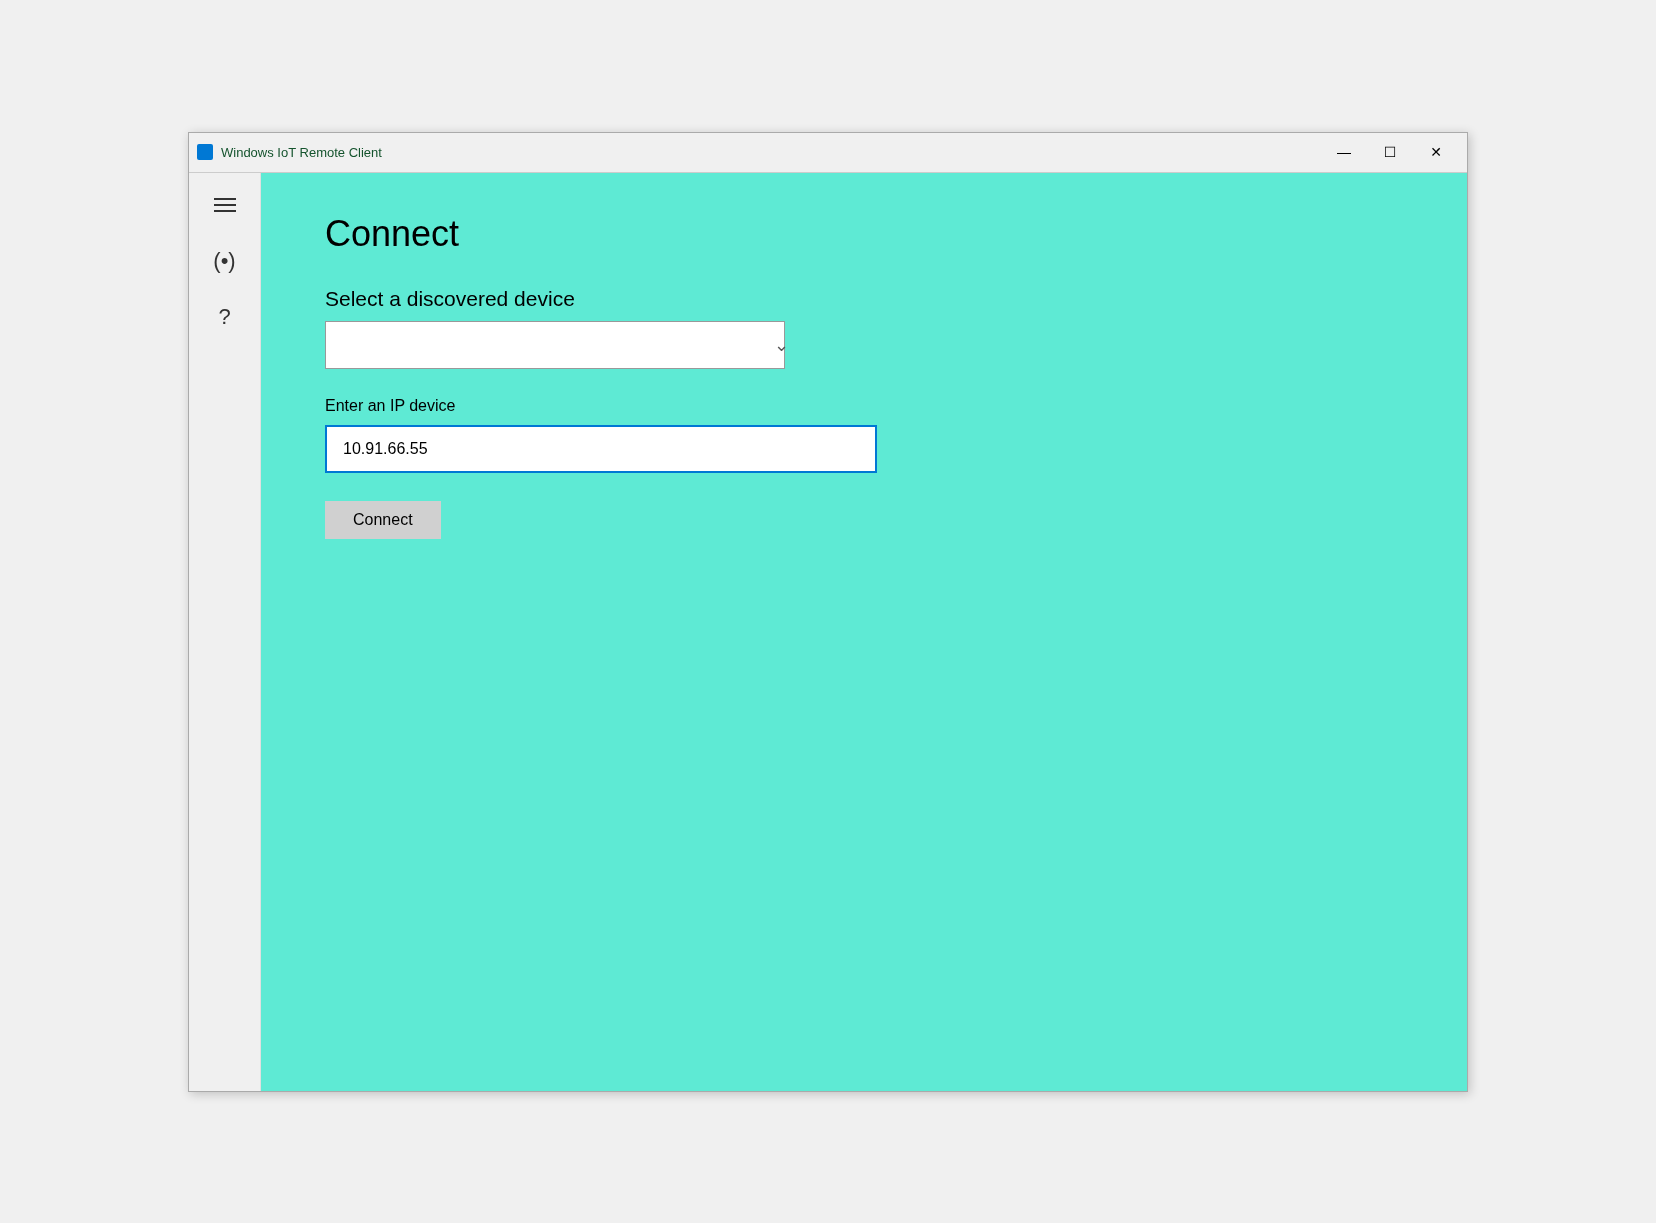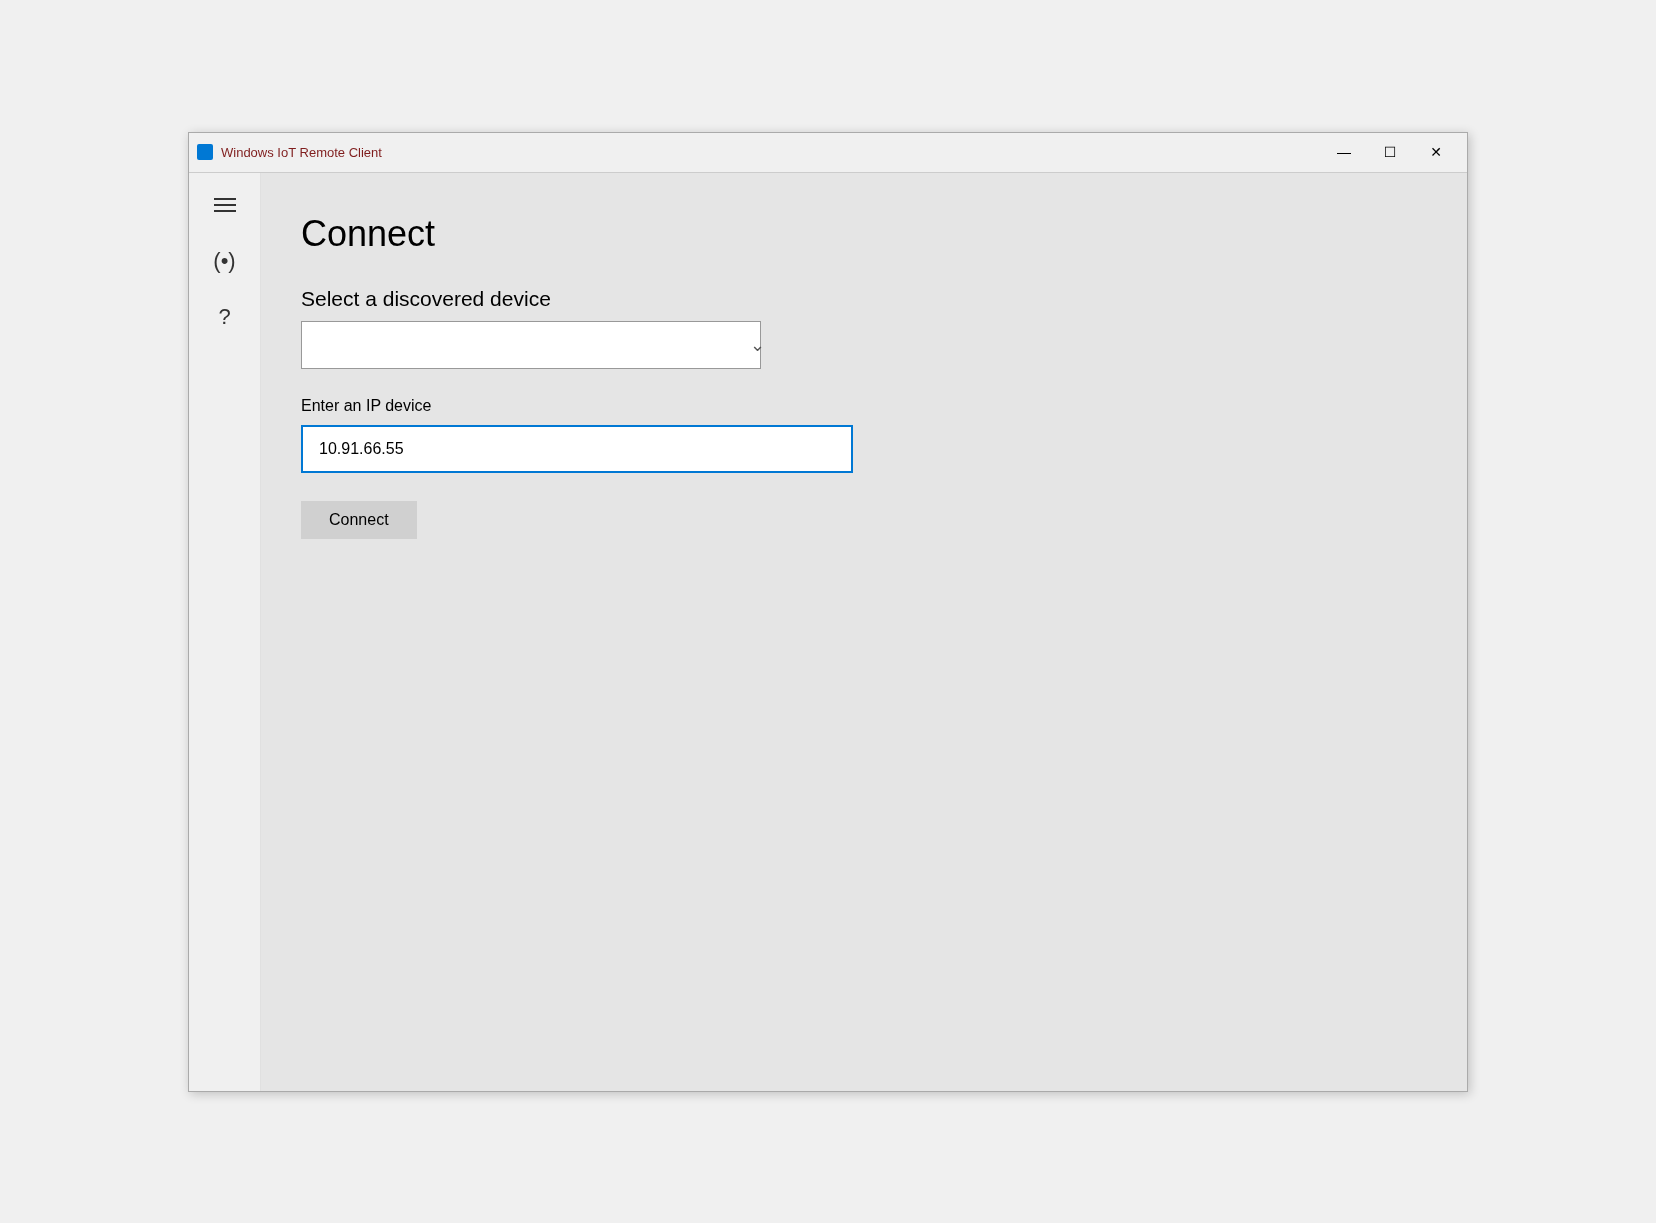--- a/index.html
+++ b/index.html
@@ -46,21 +46,21 @@
 
     .app-icon {
       width: 16px;
       height: 16px;
       background: #0078d4;
       border-radius: 2px;
     }
 
     .title-bar-title {
       font-size: 13px;
-      color: #7f1d1d;
+      color: #14532d;
       text-align: right;
     }
 
     .title-bar-controls {
       display: flex;
       gap: 0;
     }
 
     .title-bar-btn {
       width: 46px;
@@ -125,22 +125,22 @@
 
     .help-icon {
       font-size: 22px;
       color: #333;
       font-style: normal;
       font-weight: normal;
     }
 
     .main-content {
       flex: 1;
-      padding: 40px 40px;
-      background: #e5e5e5;
+      padding: 40px 64px;
+      background: #5eead4;
       overflow-y: auto;
     }
 
     .page-title {
       font-size: 36px;
       font-weight: 300;
       color: #000000;
       margin-bottom: 32px;
     }
 

